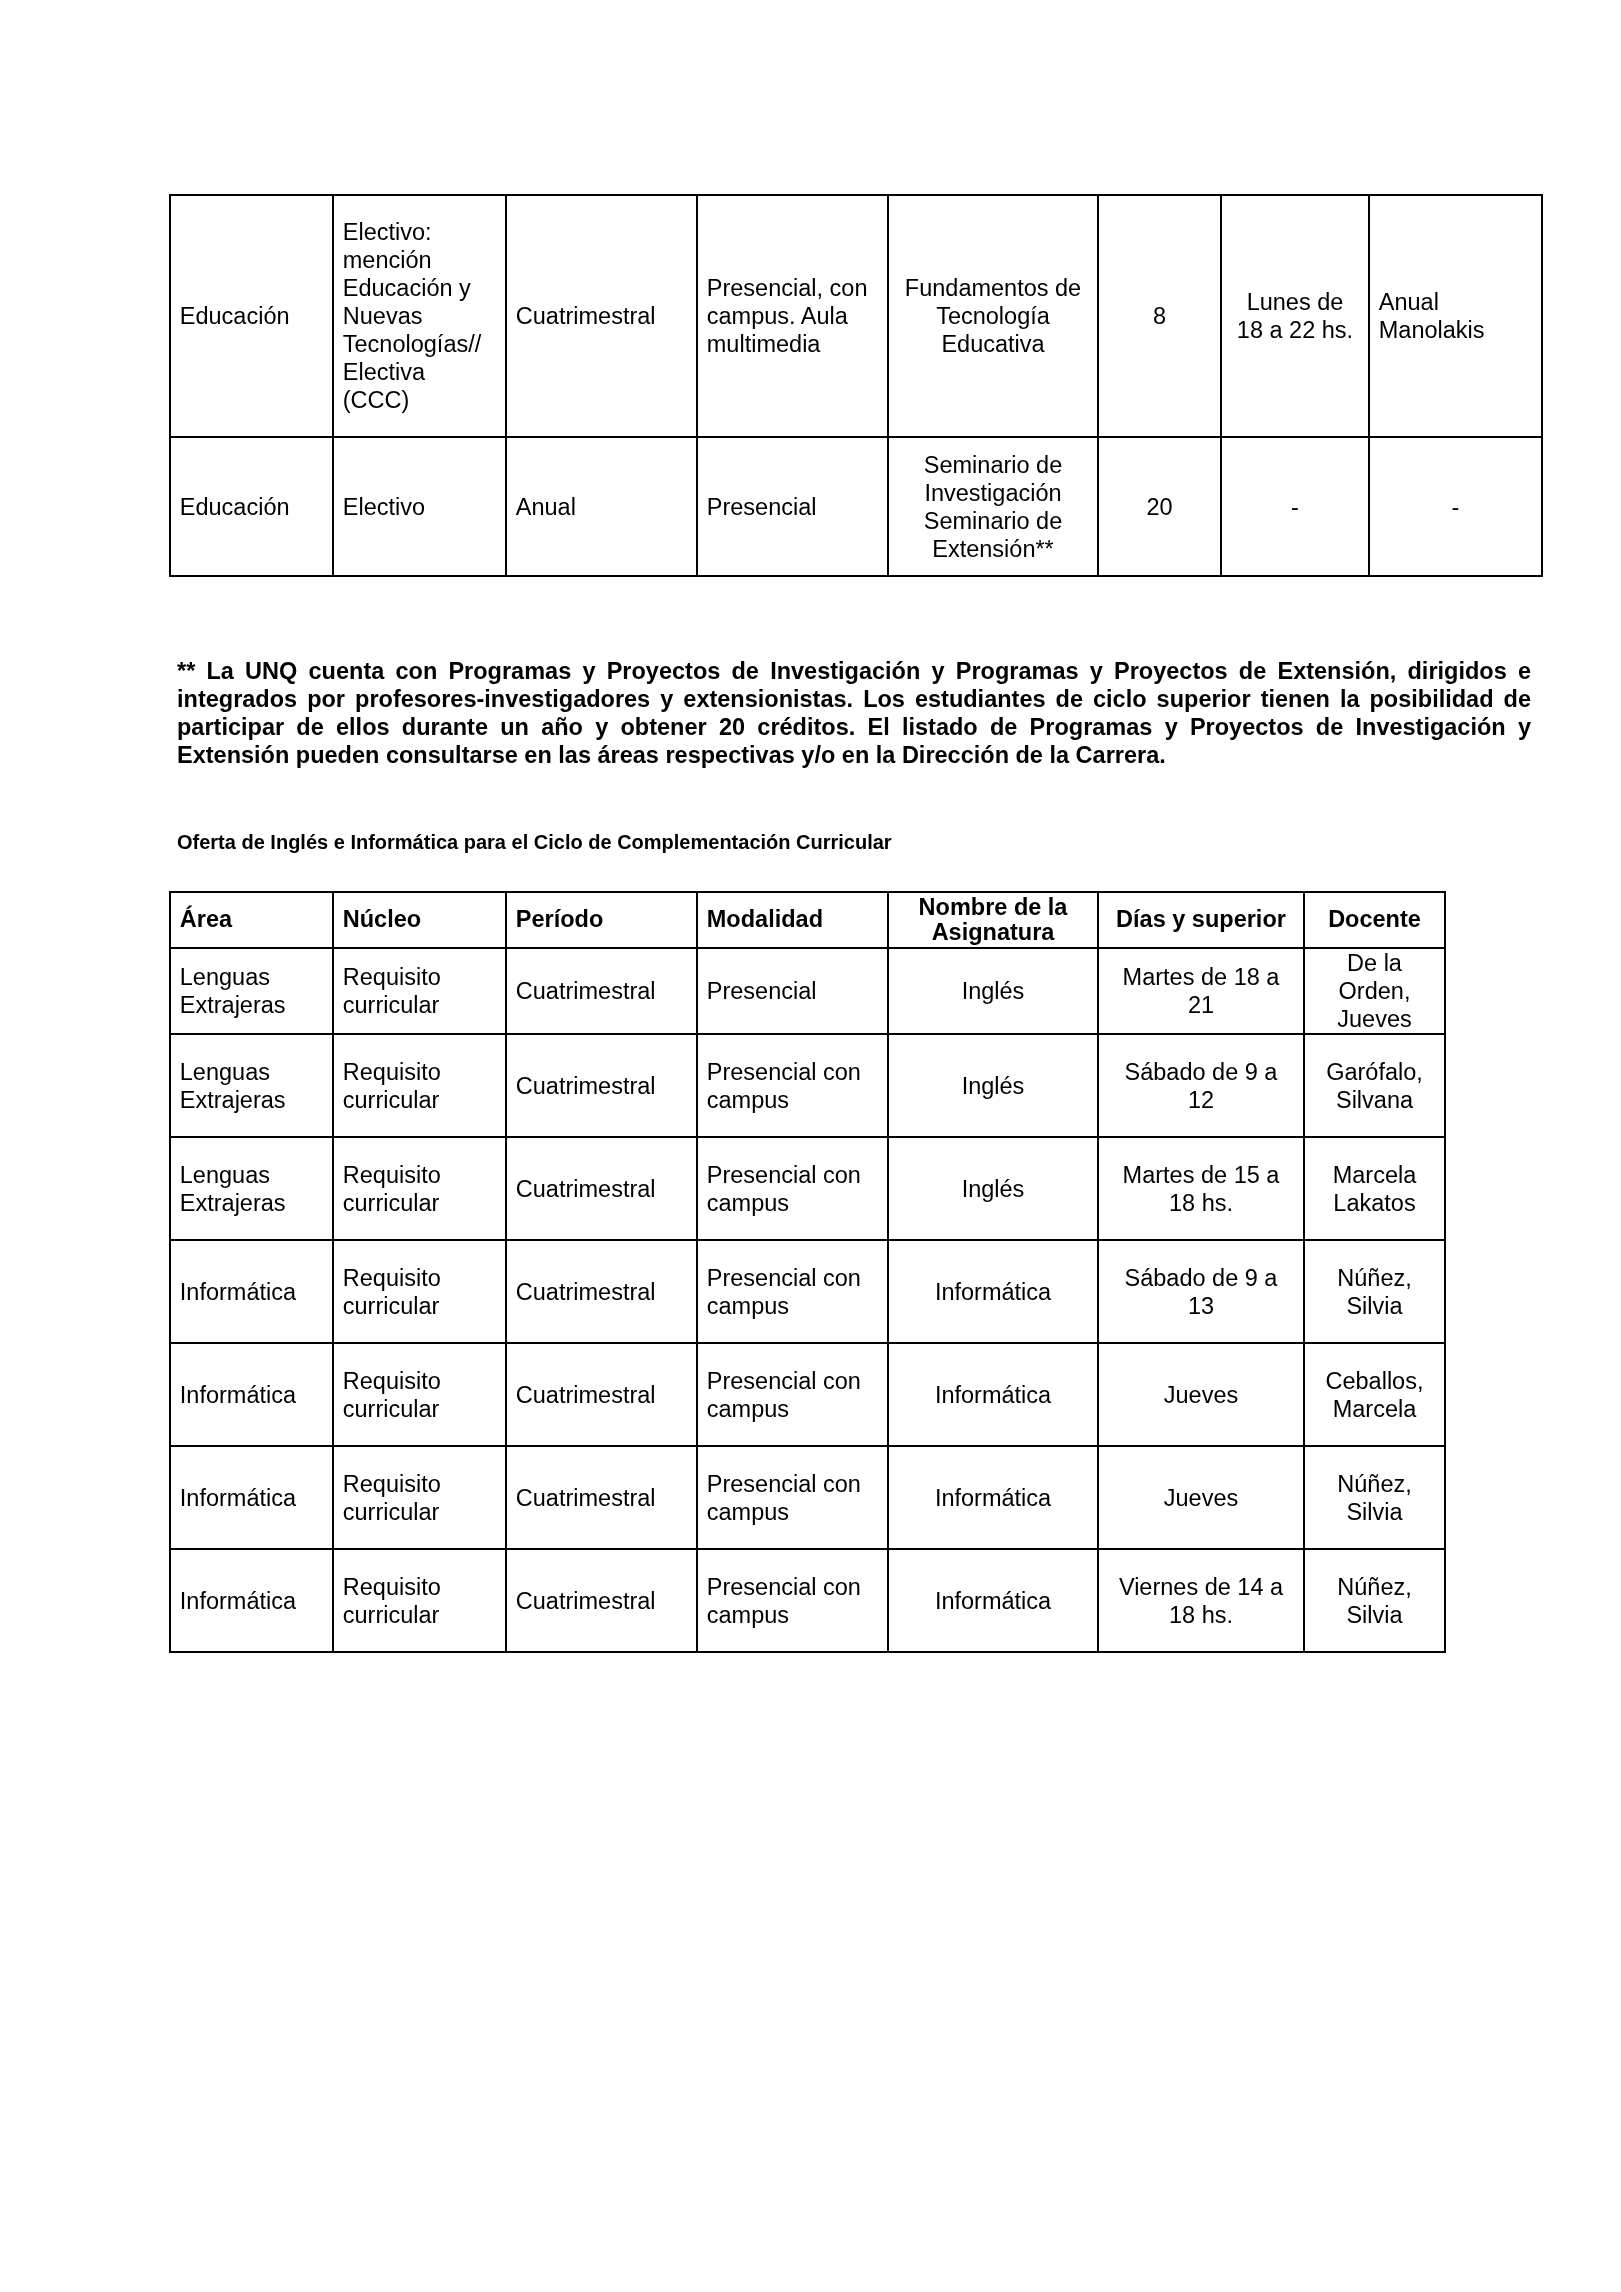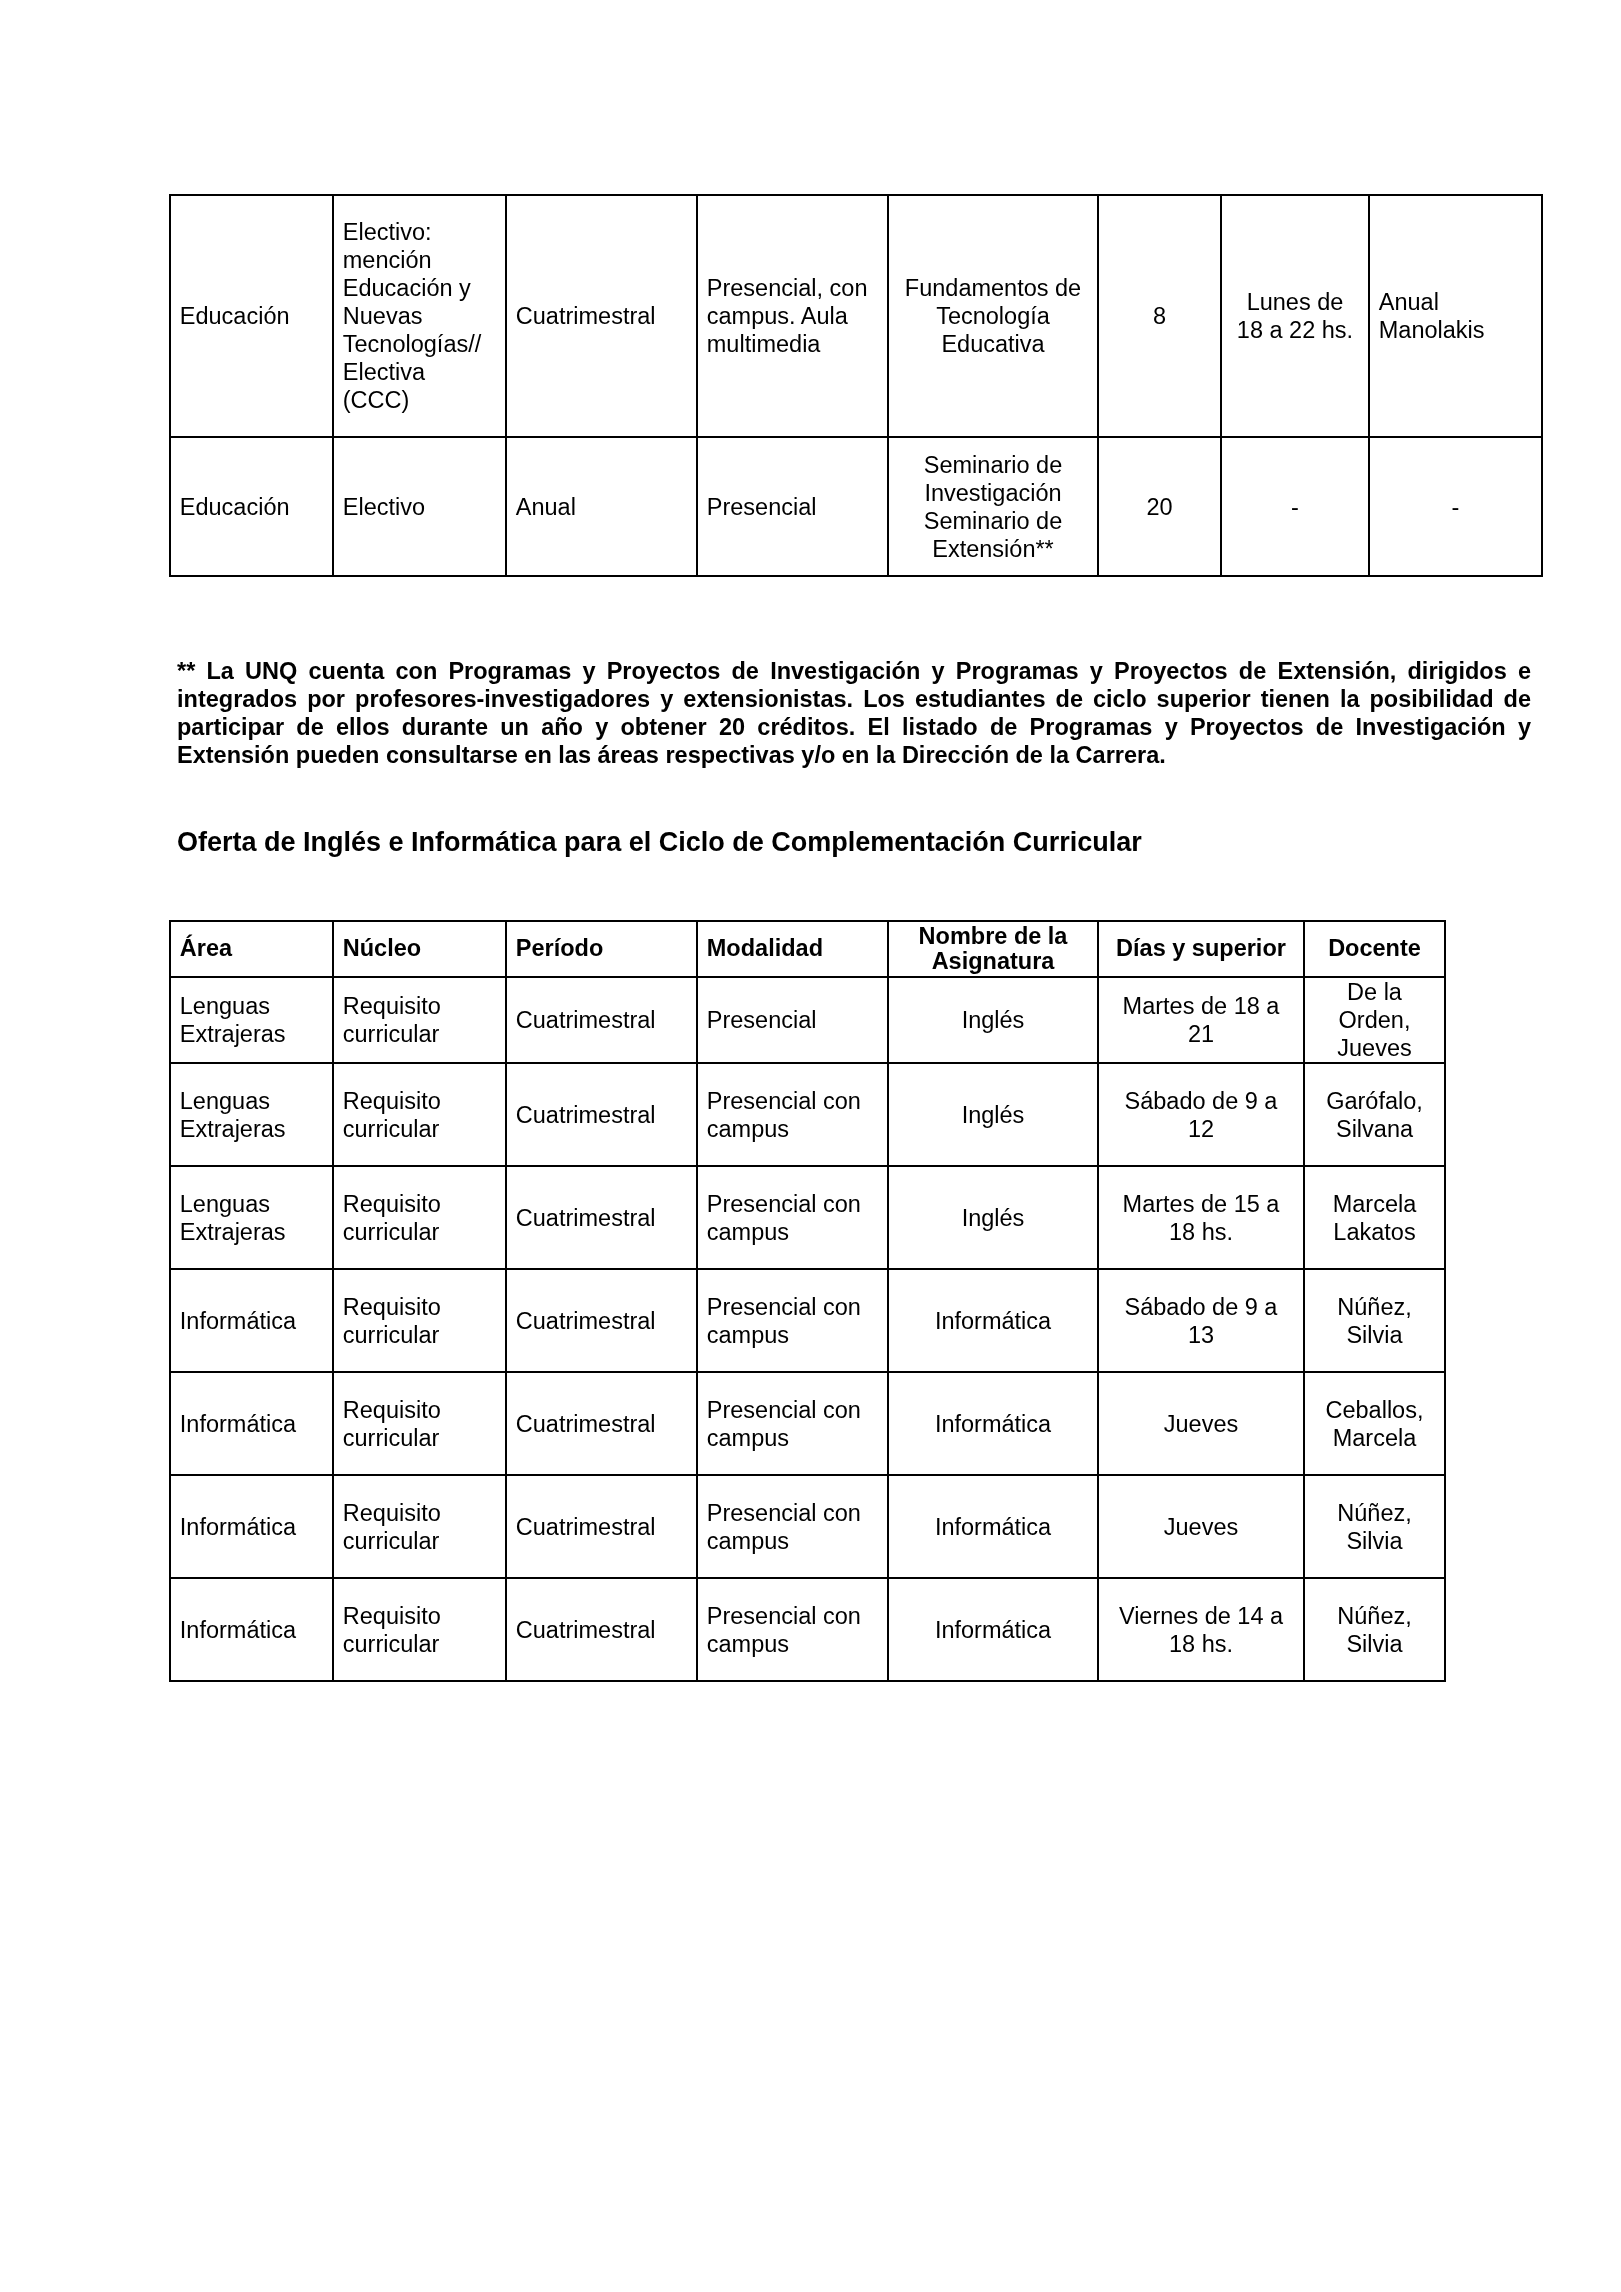--- a/index.html
+++ b/index.html
@@ -12,31 +12,31 @@
   td, th {
     border: 2.9px solid #000; font-size: 23.5px; line-height: 28px;
     padding: 0 8.8px; vertical-align: middle; font-weight: normal;
   }
   th { font-weight: bold; }
   .c { text-align: center; }
   .l { text-align: left; }
   #t1 { left: 169px; top: 194px; width: 1372px; }
   #t1 tr.r1 td { height: 240px; }
   #t1 tr.r2 td { height: 137px; border-radius: 16px; }
-  #t2 { left: 169px; top: 891px; width: 1274px; margin-top: 29px; }
+  #t2 { left: 169px; top: 891px; width: 1274px; }
   #t2 tr.hdr th { height: 54px; line-height: 25.5px; }
   #t2 tr.row td { height: 101px; }
   #t2 tr.row.first td { height: 82px; }
   .footnote {
     position: absolute; left: 177px; top: 633px; width: 1354px;
     font-size: 23.5px; line-height: 28px; text-align: justify; font-weight: bold;
   }
   .section-title {
     position: absolute; left: 177px; top: 828px;
-    font-size: 27px; line-height: 28px; font-weight: bold;
+    font-size: 20px; line-height: 28px; font-weight: bold;
   }
   .ml { white-space: pre-line; }
 </style>
 </head>
 <body>
 
 <div class="page">
 
   <table id="t1">
     <colgroup>

